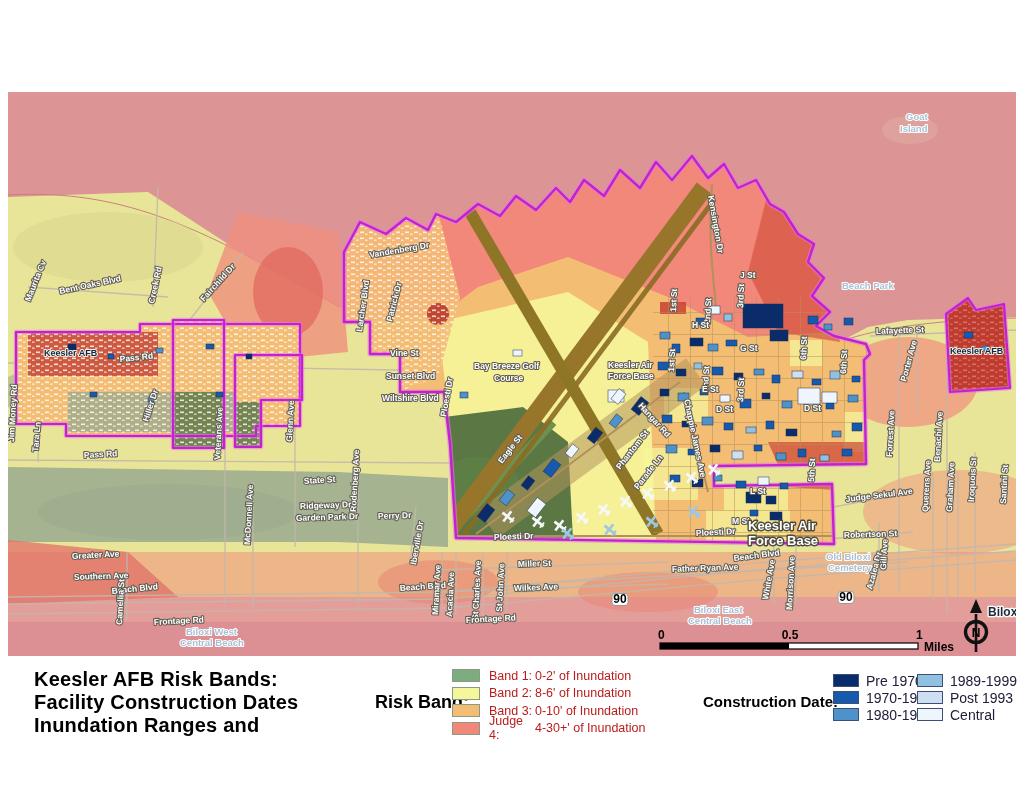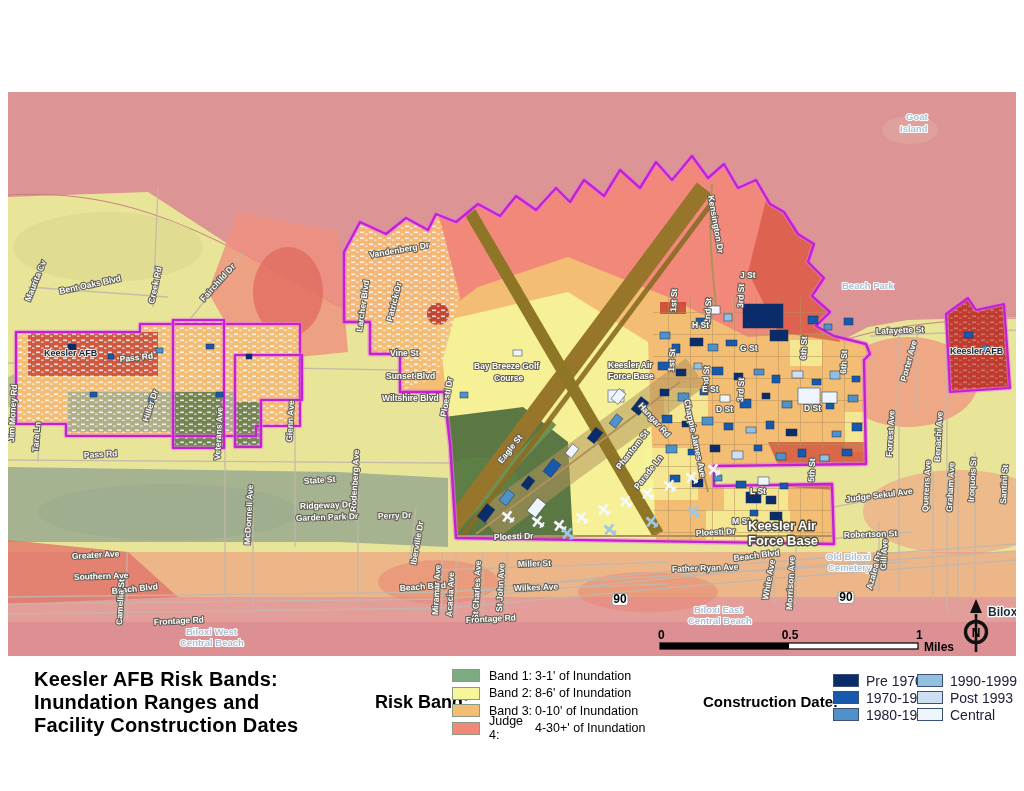--- a/index.html
+++ b/index.html
@@ -16,21 +16,21 @@
   text.lbl.city{fill:#1c2b3a;stroke:#ffffff;stroke-width:2.6px;font-size:12px;}
   text.sc{font-family:"Liberation Sans",sans-serif;font-size:12px;font-weight:bold;fill:#000;}
   .era1{fill:var(--era1)} .era2{fill:var(--era2)} .era3{fill:var(--era3)}
   .era4{fill:var(--era4)} .era5{fill:var(--era5)} .era6{fill:var(--era6)}
   rect.bldg{stroke:#1b3056;stroke-width:.5}
   
   #title-block{position:absolute;left:34px;top:668px;font-size:20px;font-weight:bold;
                color:#000;line-height:23px;letter-spacing:.2px;}
   #risk-label{position:absolute;left:375px;top:692px;font-size:18px;font-weight:bold;color:#000;}
   #risk-rows{position:absolute;left:452px;top:667px;}
-  .leg-row{display:flex;align-items:center;height:17.5px;font-size:12.5px;color:#000000;}
+  .leg-row{display:flex;align-items:center;height:17.5px;font-size:12.5px;color:#b91c1c;}
   .leg-row .sw{width:26px;height:11px;margin-right:9px;flex:none;border:1px solid #8a9a84;}
   .leg-row .bl{width:46px;flex:none;}
   .sw-b1{background:var(--band1)} .sw-b2{background:var(--band2)}
   .sw-b3{background:var(--band3)} .sw-b4{background:var(--band4)}
   #con-label{position:absolute;left:703px;top:693px;font-size:15px;font-weight:bold;color:#000;}
   .con-col{position:absolute;top:672px;}
   #con-col1{left:833px;} #con-col2{left:917px;}
   .con-row{display:flex;align-items:center;height:17.2px;font-size:14px;color:#20203a;white-space:nowrap;}
   .con-row .sw{width:24px;height:11px;margin-right:7px;flex:none;border:1px solid #3c4f74;}
   .sw-e1{background:var(--era1)} .sw-e2{background:var(--era2)} .sw-e3{background:var(--era3)}
@@ -481,30 +481,30 @@
     <line x1="0" y1="-18" x2="0" y2="20" stroke="#111" stroke-width="2.6"></line>
     <polygon points="-6,-19 0,-33 6,-19" fill="#111"></polygon>
     <circle cx="0" cy="0" r="10.5" fill="none" stroke="#111" stroke-width="3.4"></circle>
     <text class="sc" x="0" y="4.5" text-anchor="middle" font-size="12.5">N</text>
   </g>
 </svg>
 </div>
 
 <div id="title-block">
   <div>Keesler AFB Risk Bands:</div>
+  <div>Facility Construction Dates</div>
   <div>Inundation Ranges and</div>
-  <div>Facility Construction Dates</div>
 </div>
 
 <div id="risk-label">Risk Band:</div>
 <div id="risk-rows">
   <div class="leg-row">
     <span class="sw sw-b1"></span>
     <span class="bl">Band 1:</span>
-    <span class="bd">3-1' of Inundation</span>
+    <span class="bd">0-2' of Inundation</span>
   </div>
   <div class="leg-row">
     <span class="sw sw-b2"></span>
     <span class="bl">Band 2:</span>
     <span class="bd">8-6' of Inundation</span>
   </div>
   <div class="leg-row">
     <span class="sw sw-b3"></span>
     <span class="bl">Band 3:</span>
     <span class="bd">0-10' of Inundation</span>
@@ -527,21 +527,21 @@
     <span>1970-1979</span>
   </div>
   <div class="con-row">
     <span class="sw sw-e3"></span>
     <span>1980-1989</span>
   </div>
 </div>
 <div id="con-col2" class="con-col">
   <div class="con-row">
     <span class="sw sw-e4"></span>
-    <span>1990-1999</span>
+    <span>1989-1999</span>
   </div>
   <div class="con-row">
     <span class="sw sw-e5"></span>
     <span>Post 1993</span>
   </div>
   <div class="con-row">
     <span class="sw sw-e6"></span>
     <span>Central</span>
   </div>
 </div>

